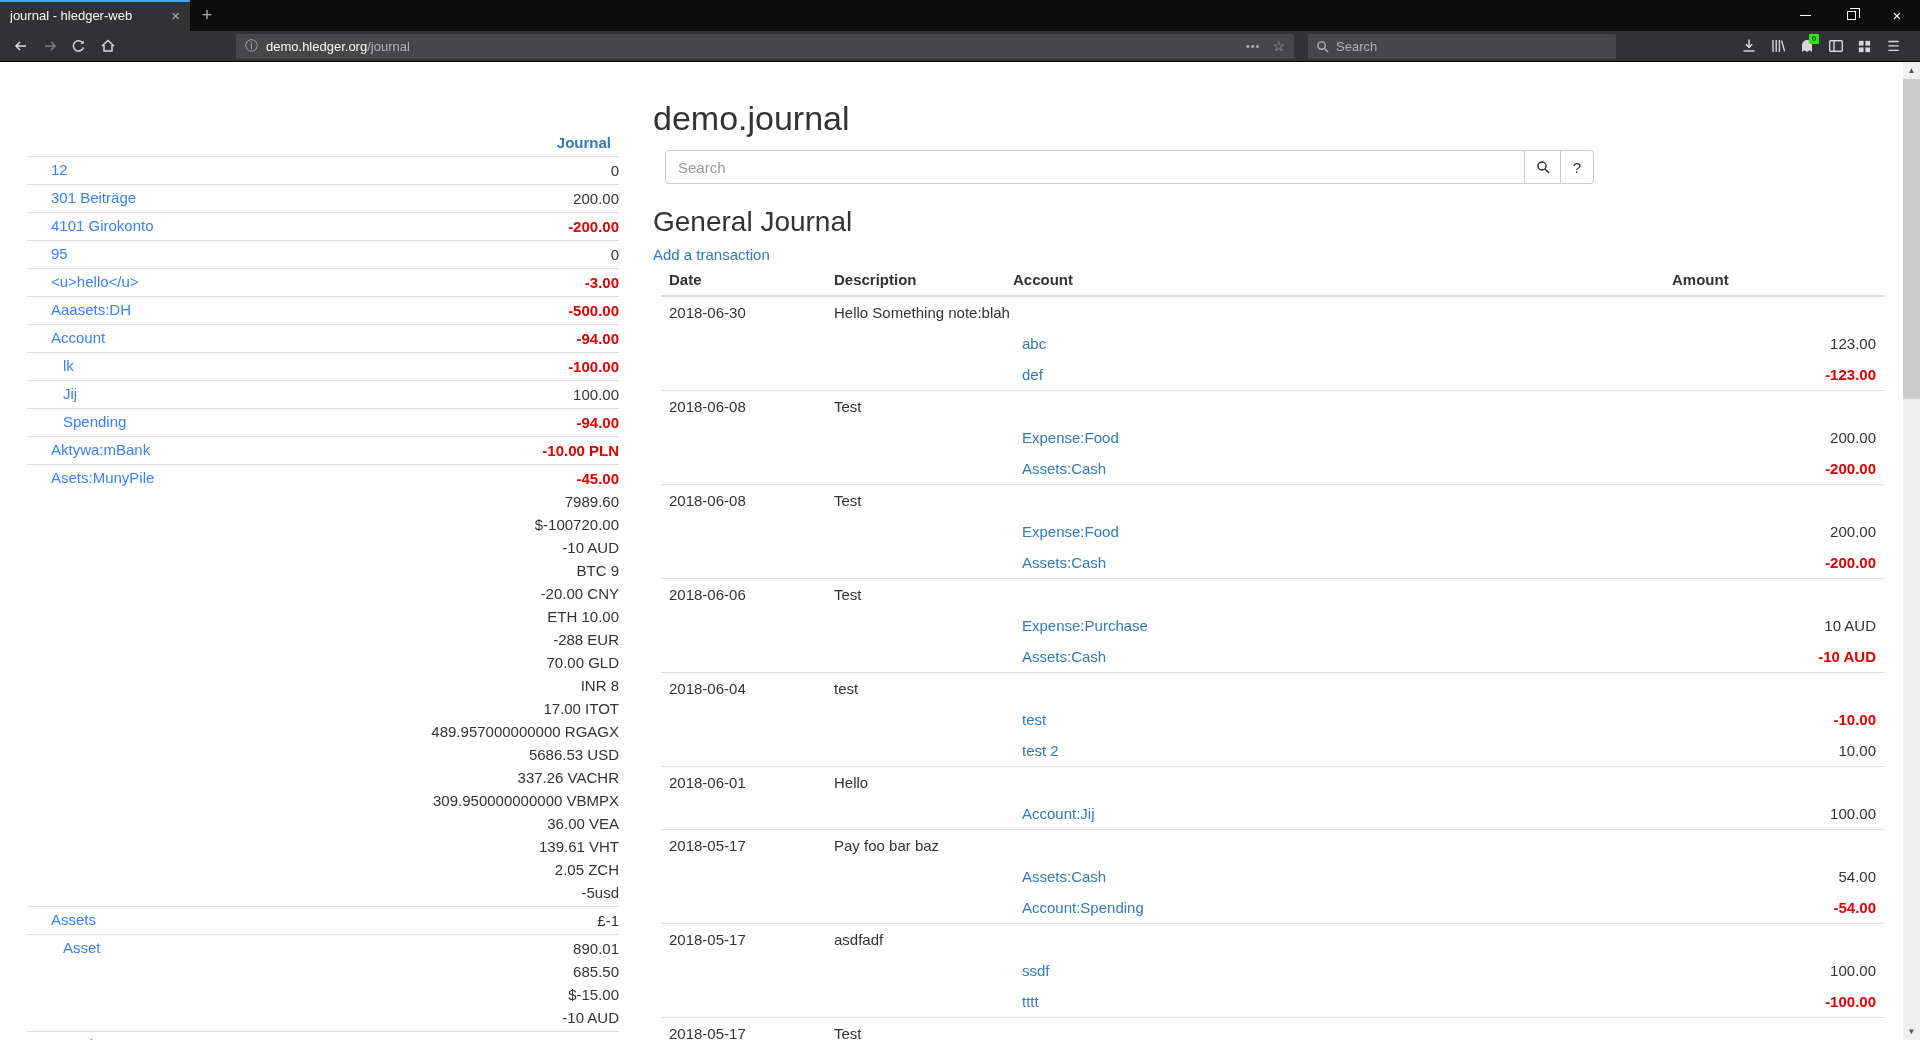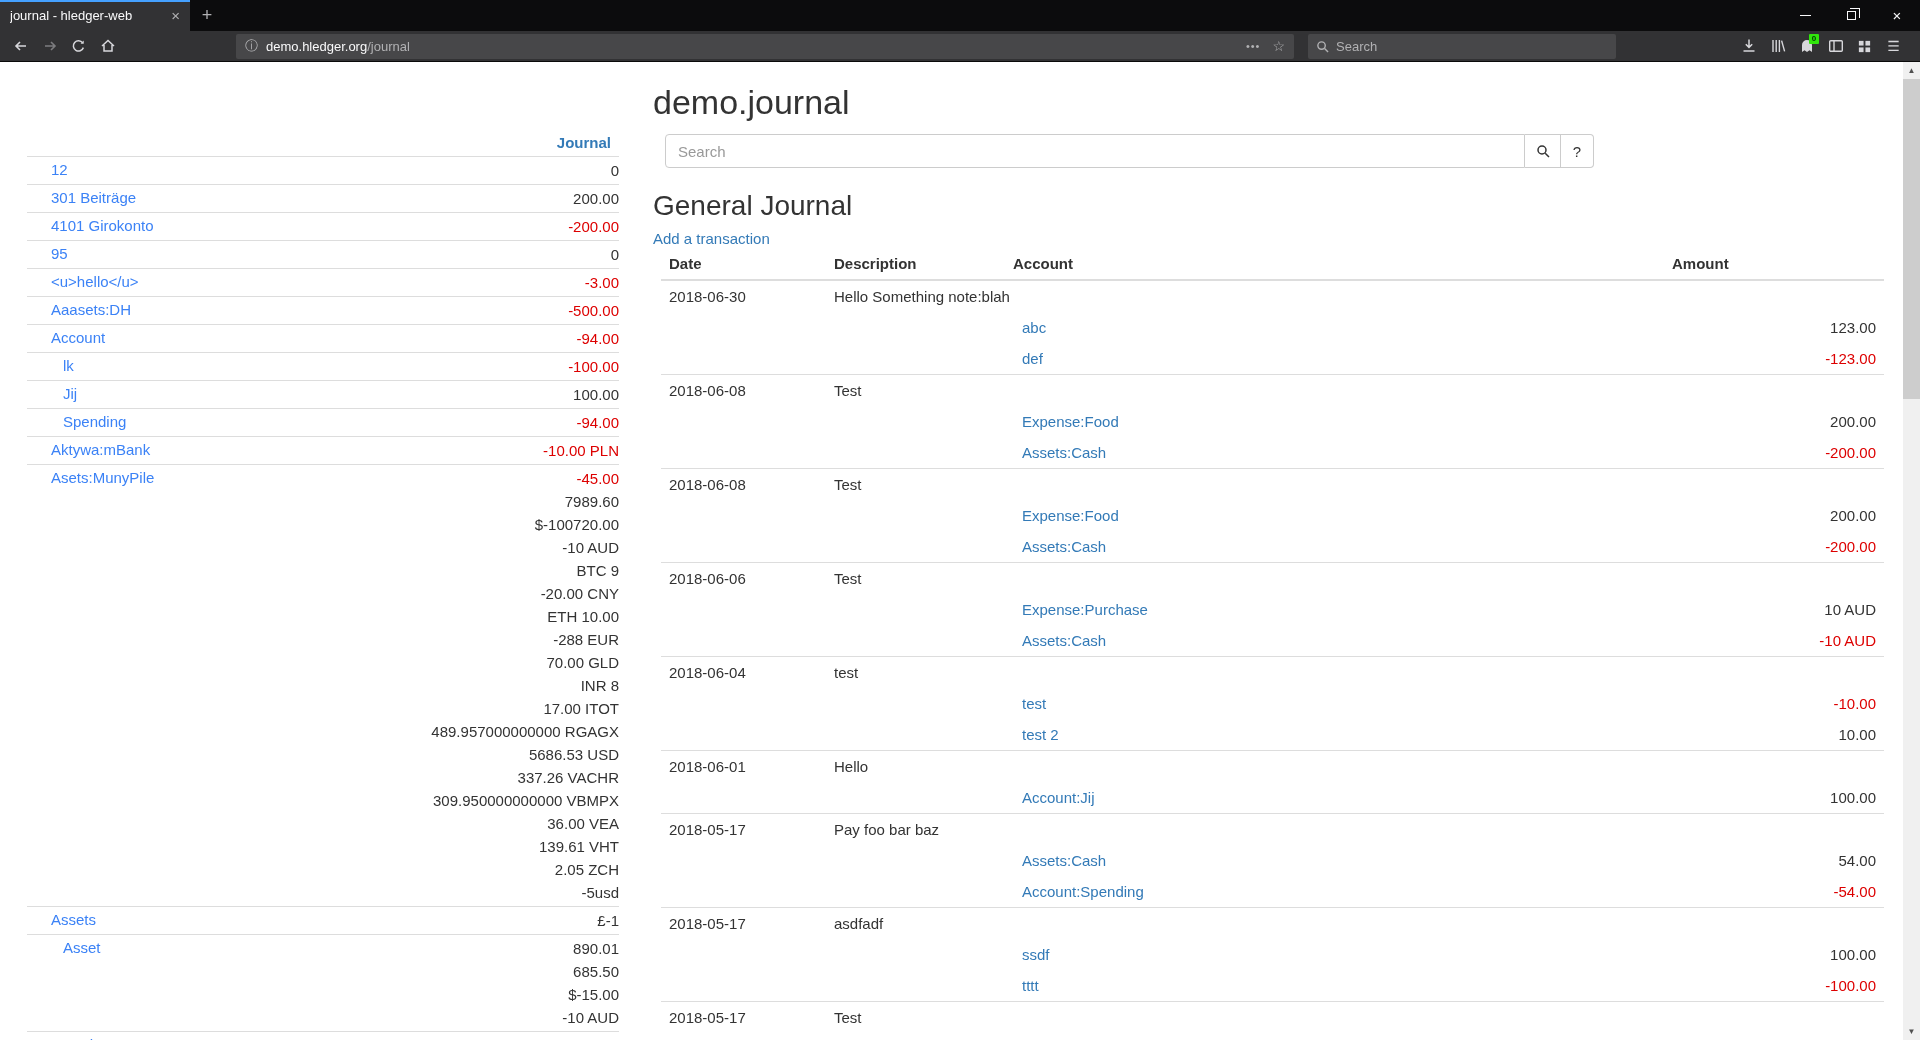--- a/index.html
+++ b/index.html
@@ -54,37 +54,37 @@
   .toolbar-icons{margin-left:118px;display:flex;align-items:center;}
   .tool-icon{width:29px;height:27px;display:flex;align-items:center;justify-content:center;position:relative;color:#d7d7db;}
   .badge{position:absolute;top:1px;right:2px;background:#30e60b;color:#003706;font-size:8px;
     line-height:10px;min-width:10px;text-align:center;border-radius:1px;font-weight:bold;}
   .hamburger{font-size:14px;color:#d7d7db;}
 
   
   .page{position:absolute;top:62px;left:0;width:1903px;height:978px;background:#fff;overflow:hidden;}
 
   a{color:var(--accent);text-decoration:none;cursor:pointer;}
-  .neg{color:var(--neg);}
+  .neg{color:var(--neg);font-weight:bold;}
 
   
   .sidebar{position:absolute;left:27px;top:68px;width:592px;}
   .sidebar table{width:100%;border-collapse:collapse;font-size:15px;}
   .sidebar th{text-align:right;padding:2px 8px;font-weight:bold;line-height:22px;}
   .sidebar th a{font-weight:bold;}
   .sidebar tbody td{border-top:1px solid #ddd;padding:2px 0;vertical-align:top;line-height:22px;}
   .acct-name{padding-left:24px !important;}
   .acct-name.ind{padding-left:36px !important;margin-top:42px;}
   .acct-name a{color:#3b82f6;}
   .acct-bal{text-align:right;white-space:nowrap;}
   .acct-bal div{line-height:23px;}
 
   
   .main{position:absolute;left:653px;top:0;width:1231px;padding-top:22px;}
-  .main h1{font-size:34px;font-weight:500;line-height:36px;margin:0 0 14px;color:#333;}
+  .main h1{font-size:34px;font-weight:500;line-height:36px;margin:16px 0 14px;color:#333;}
   .searchform{display:flex;margin-left:12px;height:34px;}
   .searchform input{width:860px;height:34px;border:1px solid #ccc;border-radius:4px 0 0 4px;
     padding:0 12px;font-size:15px;color:#555;outline:none;font-family:"Liberation Sans",sans-serif;}
   .searchform input::placeholder{color:#999;}
   .btn{height:34px;background:#fff;border:1px solid #ccc;border-left:none;display:flex;
     align-items:center;justify-content:center;font-size:15px;color:#333;cursor:pointer;}
   .btn-search{width:36px;}
   .btn-help{width:33px;border-radius:0 4px 4px 0;}
   .main h2{font-size:28px;font-weight:500;line-height:31px;margin:22px 0 8px;color:#333;}
   .add-link{display:inline-block;font-size:15px;line-height:19px;margin-bottom:0;}

